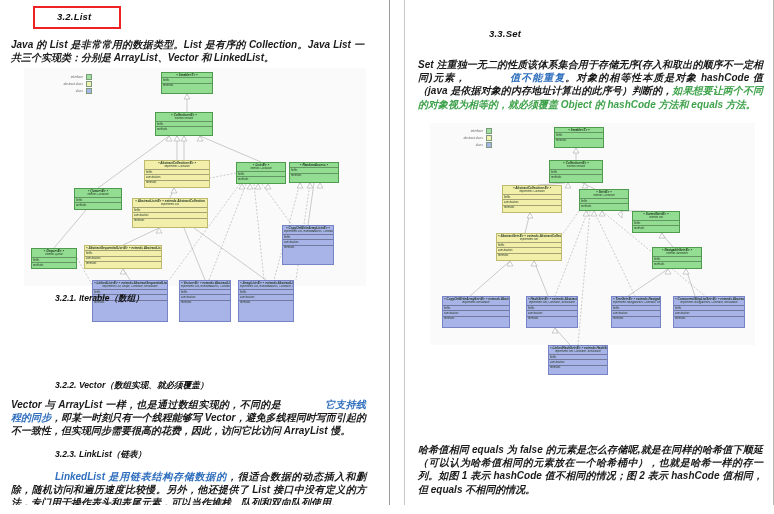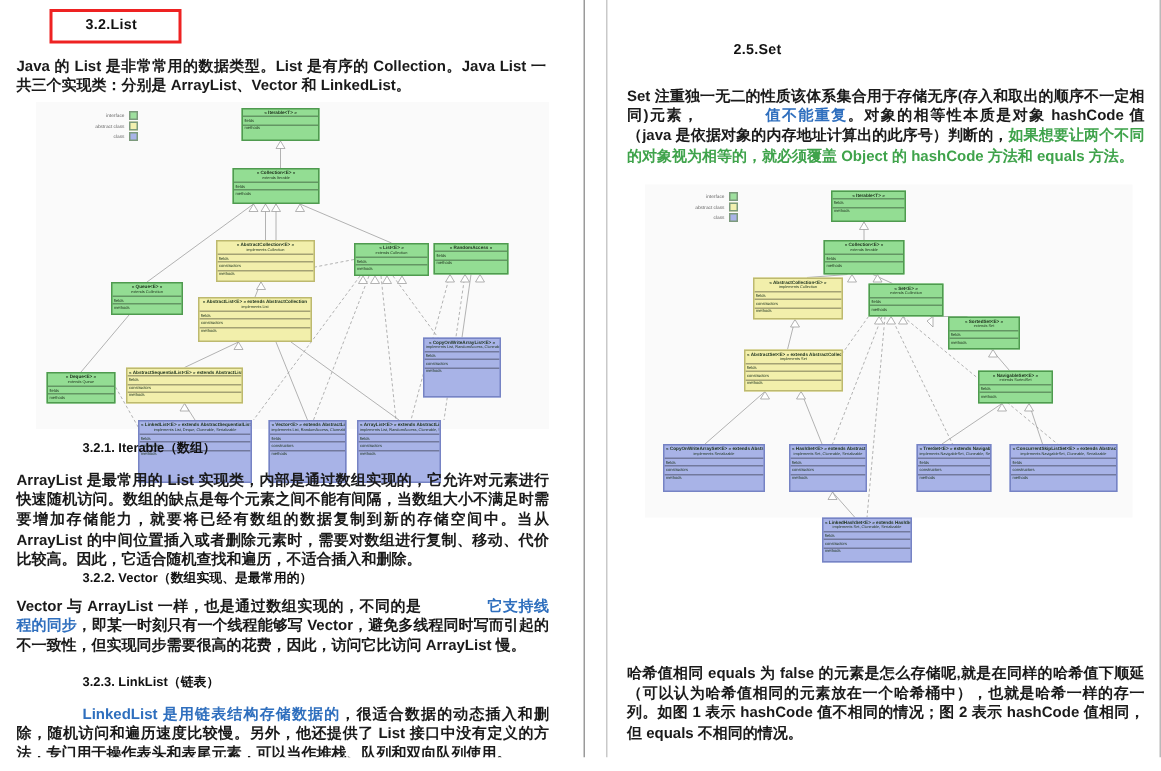--- a/index.html
+++ b/index.html
@@ -6,20 +6,21 @@
   html, body {
     margin: 0; padding: 0;
     background: #ffffff;
     font-family: "Liberation Sans", "DejaVu Sans", sans-serif;
   }
   #page {
     position: relative;
     width: 774px; height: 505px;
     background: #ffffff;
     overflow: hidden;
+    font-style: italic;
   }
   .col {
     position: absolute;
     top: 0; height: 514px;
     overflow: hidden;
   }
   #col-left  { left: 0px;   width: 389px; }
   #col-right { left: 391px; width: 383px; }
 
   .page-divider {
@@ -294,32 +295,31 @@
             <div class="title">« ArrayList&lt;E&gt; » extends AbstractList</div>
             <div class="ext">implements  List, RandomAccess, Cloneable, Serializable</div>
             <div class="sec">fields</div>
             <div class="sec">constructors</div>
             <div class="sec">methods</div>
           </div>
         </div>
     </div>
 
     <div class="h3 heading-321">3.2.1. Iterable（数组）</div>
-    <div class="para" id="p-arraylist">ArrayList 是最常用的 List 实现类，内部是通过数组实现的，它允许对元素进行快速随机访问。数组的缺点是每个元素之间不能有间隔，当数组大小不满足时需要增加存储能力，就要将已经有数组的数据复制到新的存储空间中。当从 ArrayList 的中间位置插入或者删除元素时，需要对数组进行复制、移动、代价比较高。因此，它适合随机查找和遍历，不适合插入和删除。</div>
-
-    <div class="h3 heading-322">3.2.2. Vector（数组实现、是最常用的）</div>
+
+    <div class="h3 heading-322">3.2.2. Vector（数组实现、就必须覆盖）</div>
     <div class="para" id="p-vector"><span>Vector 与 ArrayList 一样，也是通过数组实现的，不同的是</span><span class="blue">它支持线程的同步</span><span>，即某一时刻只有一个线程能够写 Vector，避免多线程同时写而引起的不一致性，但实现同步需要很高的花费，因此，访问它比访问 ArrayList 慢。</span></div>
 
     <div class="h3 heading-323">3.2.3. LinkList（链表）</div>
     <div class="para" id="p-linklist"><span class="blue">LinkedList 是用链表结构存储数据的</span><span>，很适合数据的动态插入和删除，随机访问和遍历速度比较慢。另外，他还提供了 List 接口中没有定义的方法，专门用于操作表头和表尾元素，可以当作堆栈、队列和双向队列使用。</span></div>
   </div>
 
   <div class="col" id="col-right">
 
-    <div class="h2 heading-33" style="left:98px;">2.5.Set</div>
+    <div class="h2 heading-33" style="left:98px;">3.3.Set</div>
 
     <div class="para" id="p-set-intro" style="left:27px; width:345px;"><span>Set 注重独一无二的性质该体系集合用于存储无序(存入和取出的顺序不一定相同)元素，</span><span class="blue">值不能重复</span><span>。对象的相等性本质是对象 hashCode 值（java 是依据对象的内存地址计算出的此序号）判断的，</span><span class="green">如果想要让两个不同的对象视为相等的，就必须覆盖 Object 的 hashCode 方法和 equals 方法。</span></div>
 
     <div class="uml" id="uml-set" style="left:39px; top:123px; width:325px; height:222px;">
       <div class="legend" style="left:4px; top:4px; width:58px;">
         <div class="legend-row">
           <span class="lbl">interface</span>
           <i class="sw-iface"></i>
         </div>
         <div class="legend-row">

